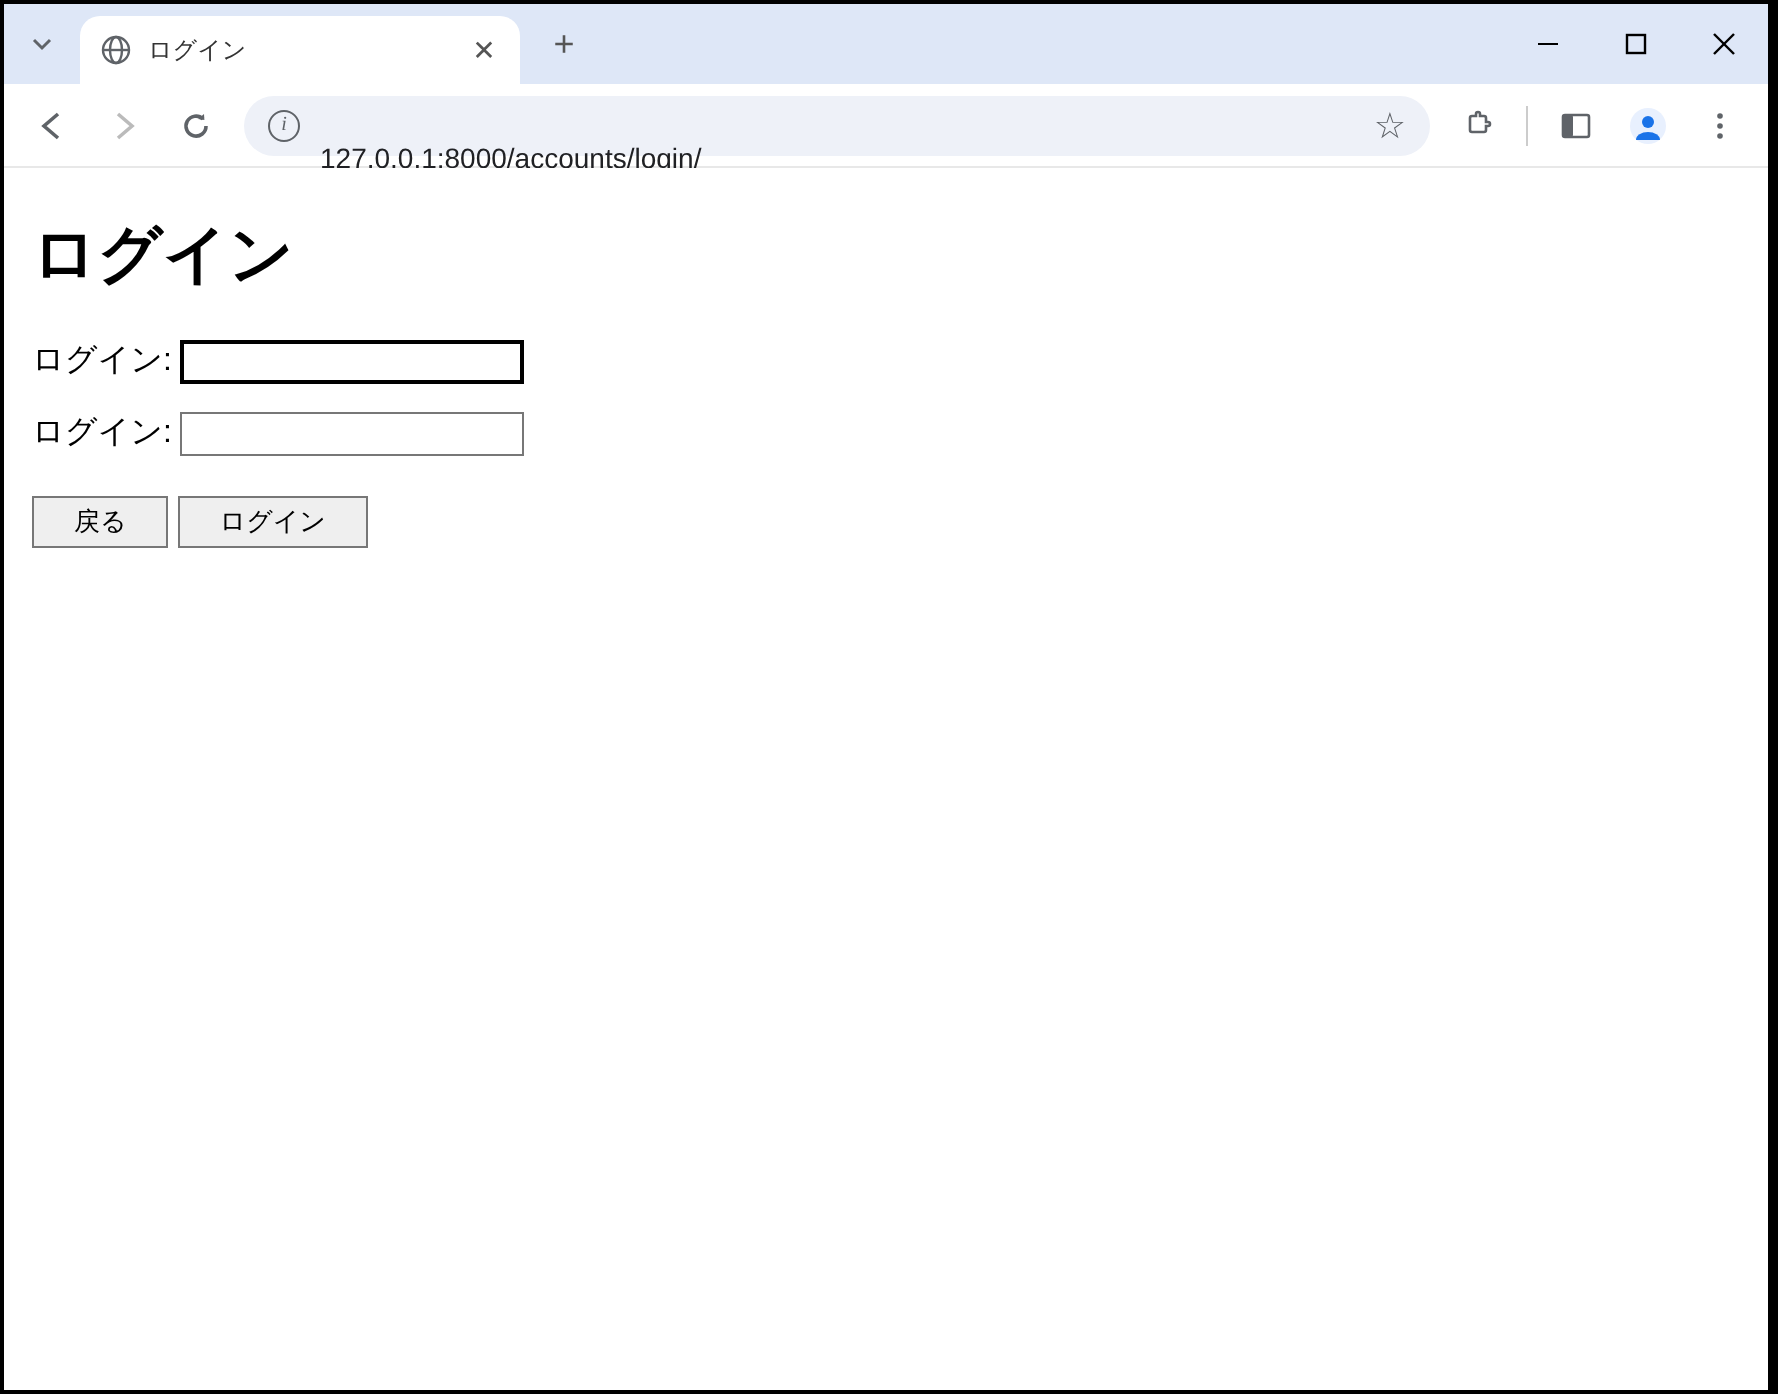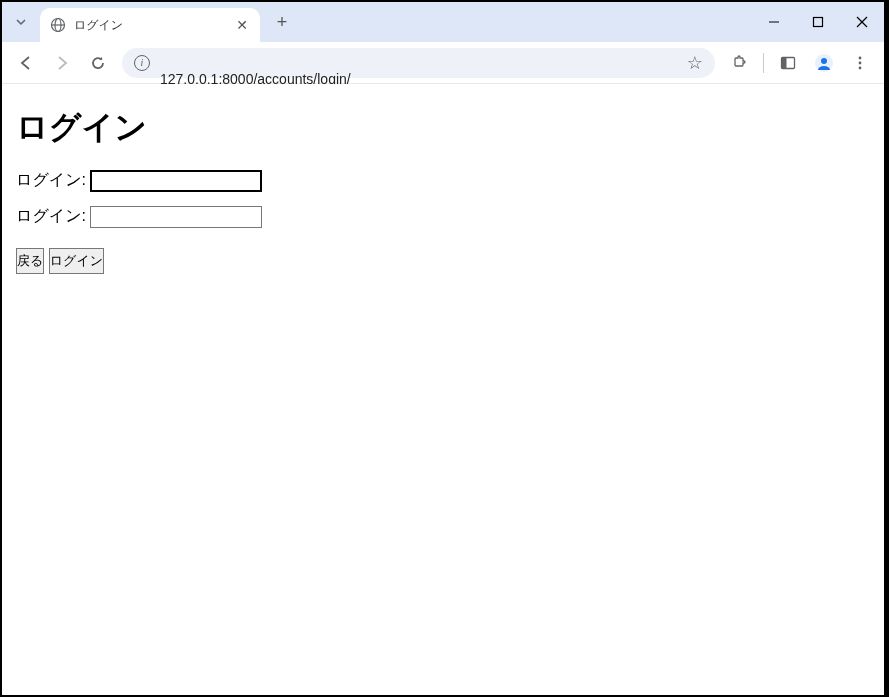--- a/index.html
+++ b/index.html
@@ -185,21 +185,21 @@
     }
     .form-row input.focused {
       border: 2px solid #000;
     }
     .button-row {
       margin-top: 20px;
     }
     .button-row button {
       background: #efefef;
       border: 1px solid #777;
-      padding: 3px 0;
+      padding: 3px 20px;
       font-size: 13px;
       font-family: Liberation Mono, monospace;
       cursor: pointer;
     }
     svg { display: block; }
   </style>
 </head>
 <body>
 
 <div class="window">

